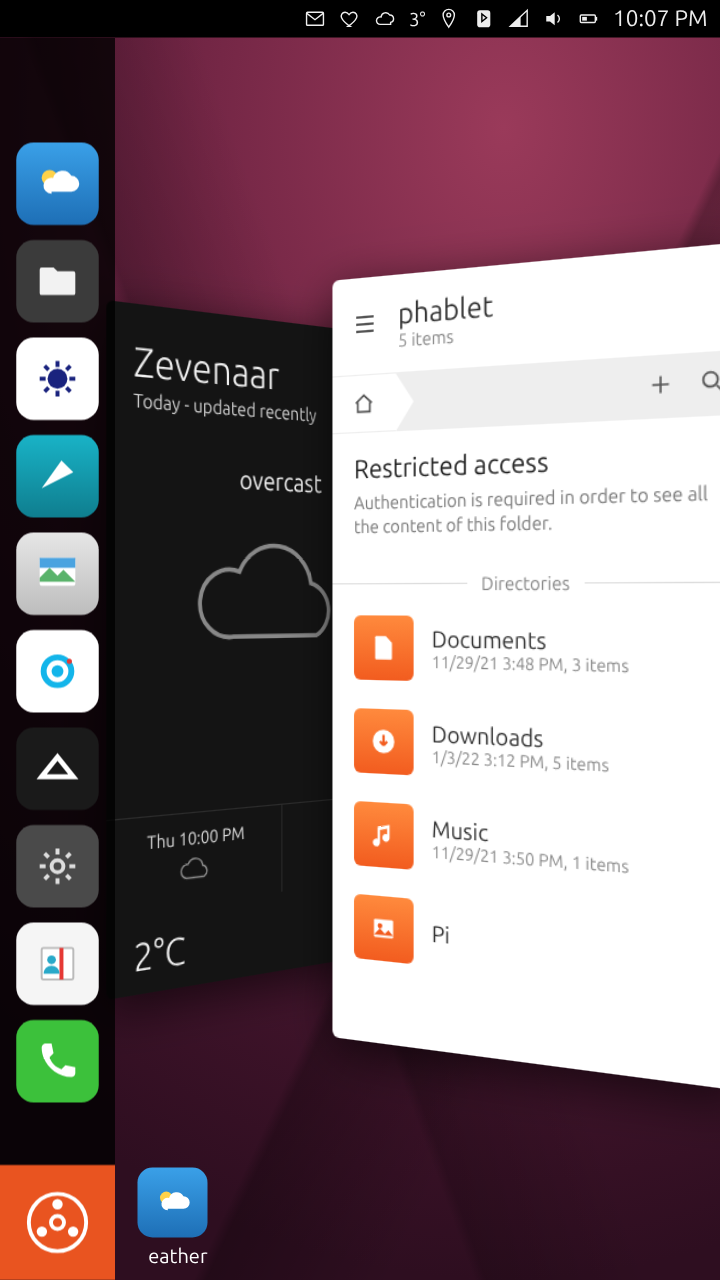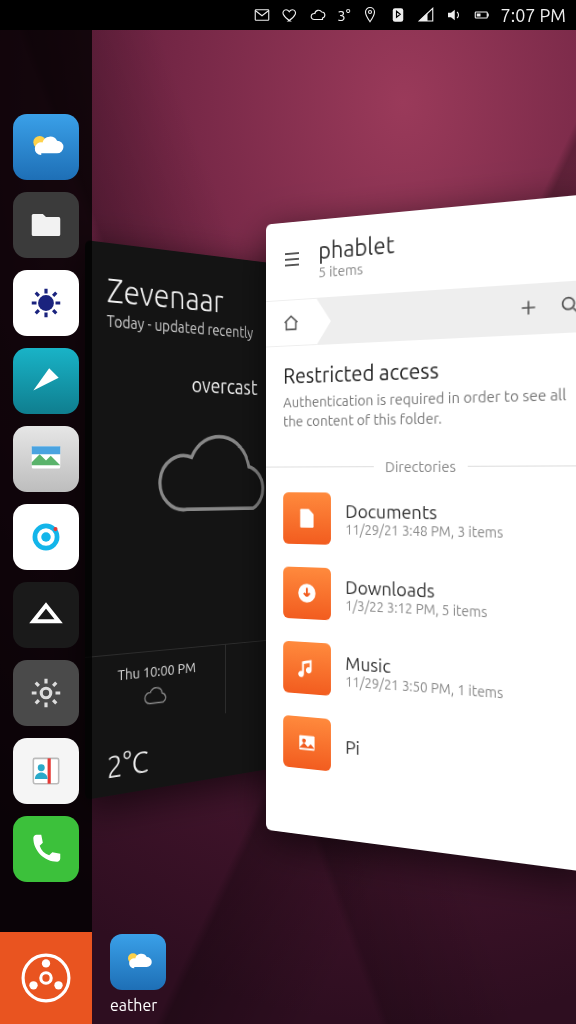--- a/index.html
+++ b/index.html
@@ -62,21 +62,21 @@
   #card-files .sect .lbl{color:#888;font-size:15px;}
   #card-files .row{display:flex;align-items:center;gap:16px;padding:12px 20px;}
   #card-files .row .fico{width:54px;height:54px;border-radius:6px;display:flex;align-items:center;justify-content:center;
     background:linear-gradient(#ff8a3d,#f25c1f);color:#fff;}
   #card-files .row .fico svg{width:26px;height:26px;fill:#fff;}
   #card-files .row .meta .n{font-size:19px;color:#333;}
   #card-files .row .meta .d{font-size:14px;color:#888;}
 
   
   #captions{position:absolute;left:0;right:0;bottom:0;height:104px;z-index:7;display:flex;align-items:center;}
-  .cap{position:absolute;bottom:10px;display:flex;flex-direction:column;align-items:flex-start;gap:6px;color:#fff;font-size:16px;}
+  .cap{position:absolute;bottom:10px;display:flex;flex-direction:column;align-items:flex-end;gap:6px;color:#fff;font-size:16px;}
   .cap .thumb{width:56px;height:56px;border-radius:12px;display:flex;align-items:center;justify-content:center;}
   .cap svg{width:30px;height:30px;}
 
   
   #launcher{position:absolute;top:30px;left:0;bottom:0;width:92px;background:rgba(0,0,0,.78);z-index:40;
     display:flex;flex-direction:column;align-items:center;padding-top:84px;gap:12px;}
   .lico{width:66px;height:66px;border-radius:14px;display:flex;align-items:center;justify-content:center;flex-shrink:0;}
   .lico svg{width:38px;height:38px;}
   #bfb{position:absolute;left:0;bottom:0;width:92px;height:92px;background:#e95420;display:flex;align-items:center;justify-content:center;}
   #bfb svg{width:50px;height:50px;}
@@ -128,21 +128,21 @@
         <path d="M16 8a5 5 0 0 1 0 8"></path>
       </svg>
     </span>
   <span class="ico">
       <svg viewBox="0 0 24 24">
         <rect x="3" y="8" width="16" height="8" rx="1"></rect>
         <rect x="19" y="10" width="2" height="4" fill="#eee" stroke="none"></rect>
         <rect x="5" y="10" width="5" height="4" fill="#eee" stroke="none"></rect>
       </svg>
     </span>
-  <span class="time">7:07 PM</span>
+  <span class="time">10:07 PM</span>
 </div>
 
 <div id="scene">
 
   <div id="card-weather" class="card">
     <div class="city">Zevenaar</div>
     <div class="upd">Today - updated recently</div>
     <div class="cond">overcast</div>
     <div class="big-cloud">
       <svg viewBox="0 0 100 60">

